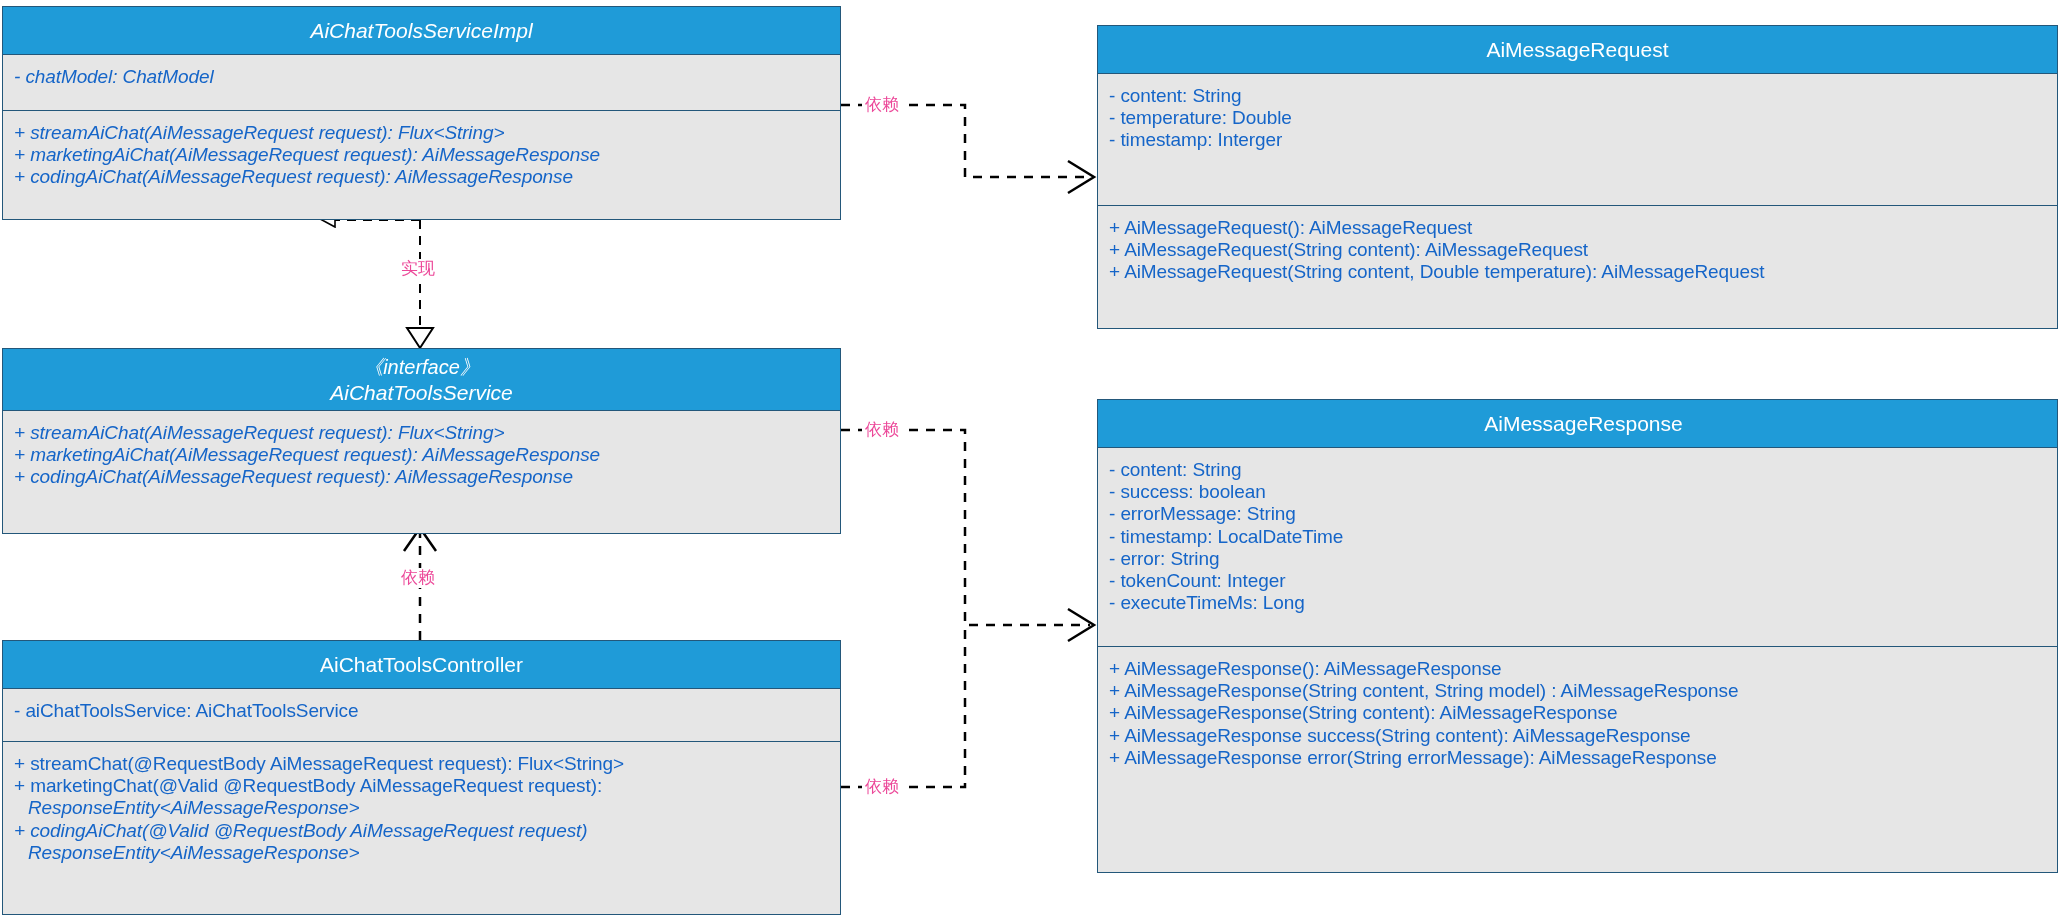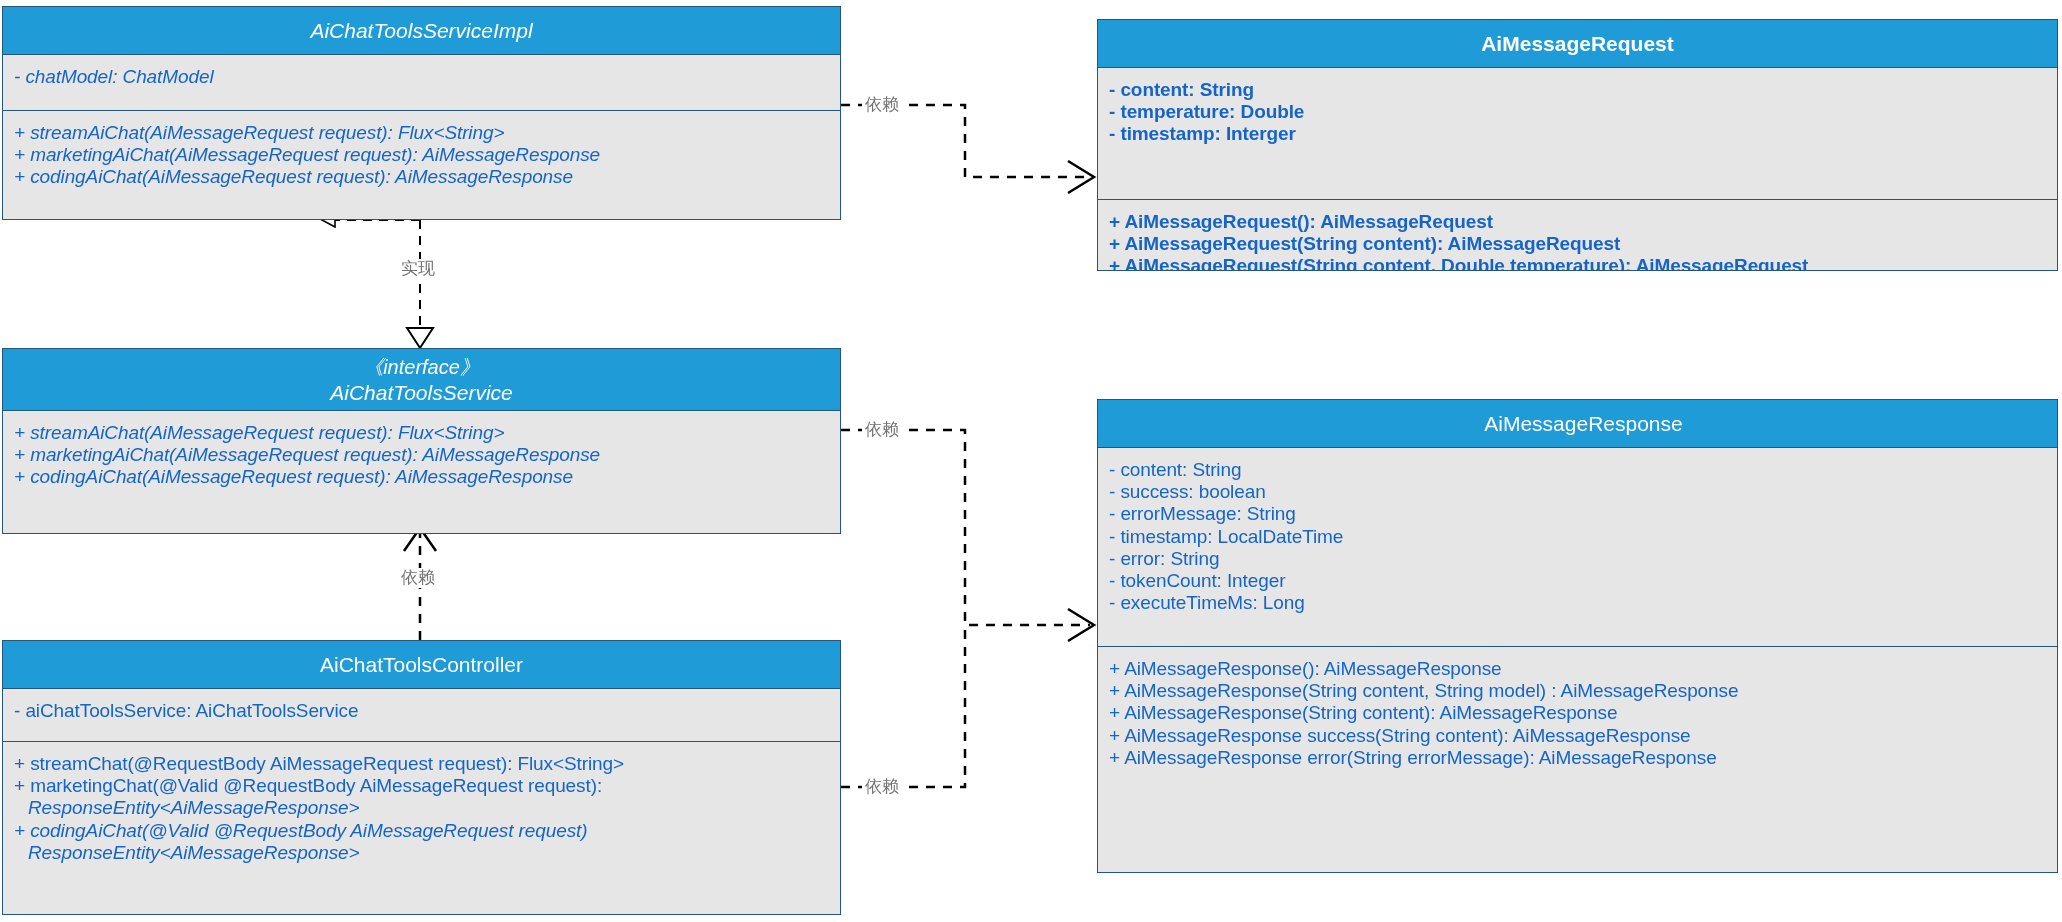--- a/index.html
+++ b/index.html
@@ -74,21 +74,21 @@
   .uml-row.it {
     font-style: italic;
   }
   .uml-row.cont {
     padding-left: 14px;
     font-style: italic;
   }
   .edge-label {
     position: absolute;
     background: #ffffff;
-    color: #737373;
+    color: #ec4899;
     font-size: 17px;
     line-height: 20px;
     padding: 0 3px;
     white-space: nowrap;
     text-align: left;
   }
 </style>
 </head>
 <body>
 
@@ -157,21 +157,21 @@
     </div>
     <div class="uml-section" style="height:175px;">
       <div class="uml-row">+ streamChat(@RequestBody AiMessageRequest request): Flux&lt;String&gt;</div>
       <div class="uml-row">+ marketingChat(@Valid @RequestBody AiMessageRequest request):</div>
       <div class="uml-row cont">ResponseEntity&lt;AiMessageResponse&gt;</div>
       <div class="uml-row it">+ codingAiChat(@Valid @RequestBody AiMessageRequest request)</div>
       <div class="uml-row cont">ResponseEntity&lt;AiMessageResponse&gt;</div>
     </div>
   </div>
 
-  <div class="uml-class" style="left:1097px; top:19px; width:961px; height:252px;font-weight:bold;">
+  <div class="uml-class" style="left:1097px; top:25px; width:961px; height:304px;">
     <div class="uml-header" style="height:48px;">
       <span class="cname">AiMessageRequest</span>
     </div>
     <div class="uml-section" style="height:131px;">
       <div class="uml-row">- content: String</div>
       <div class="uml-row">- temperature: Double</div>
       <div class="uml-row">- timestamp: Interger</div>
     </div>
     <div class="uml-section" style="height:81px;">
       <div class="uml-row">+ AiMessageRequest(): AiMessageRequest</div>

